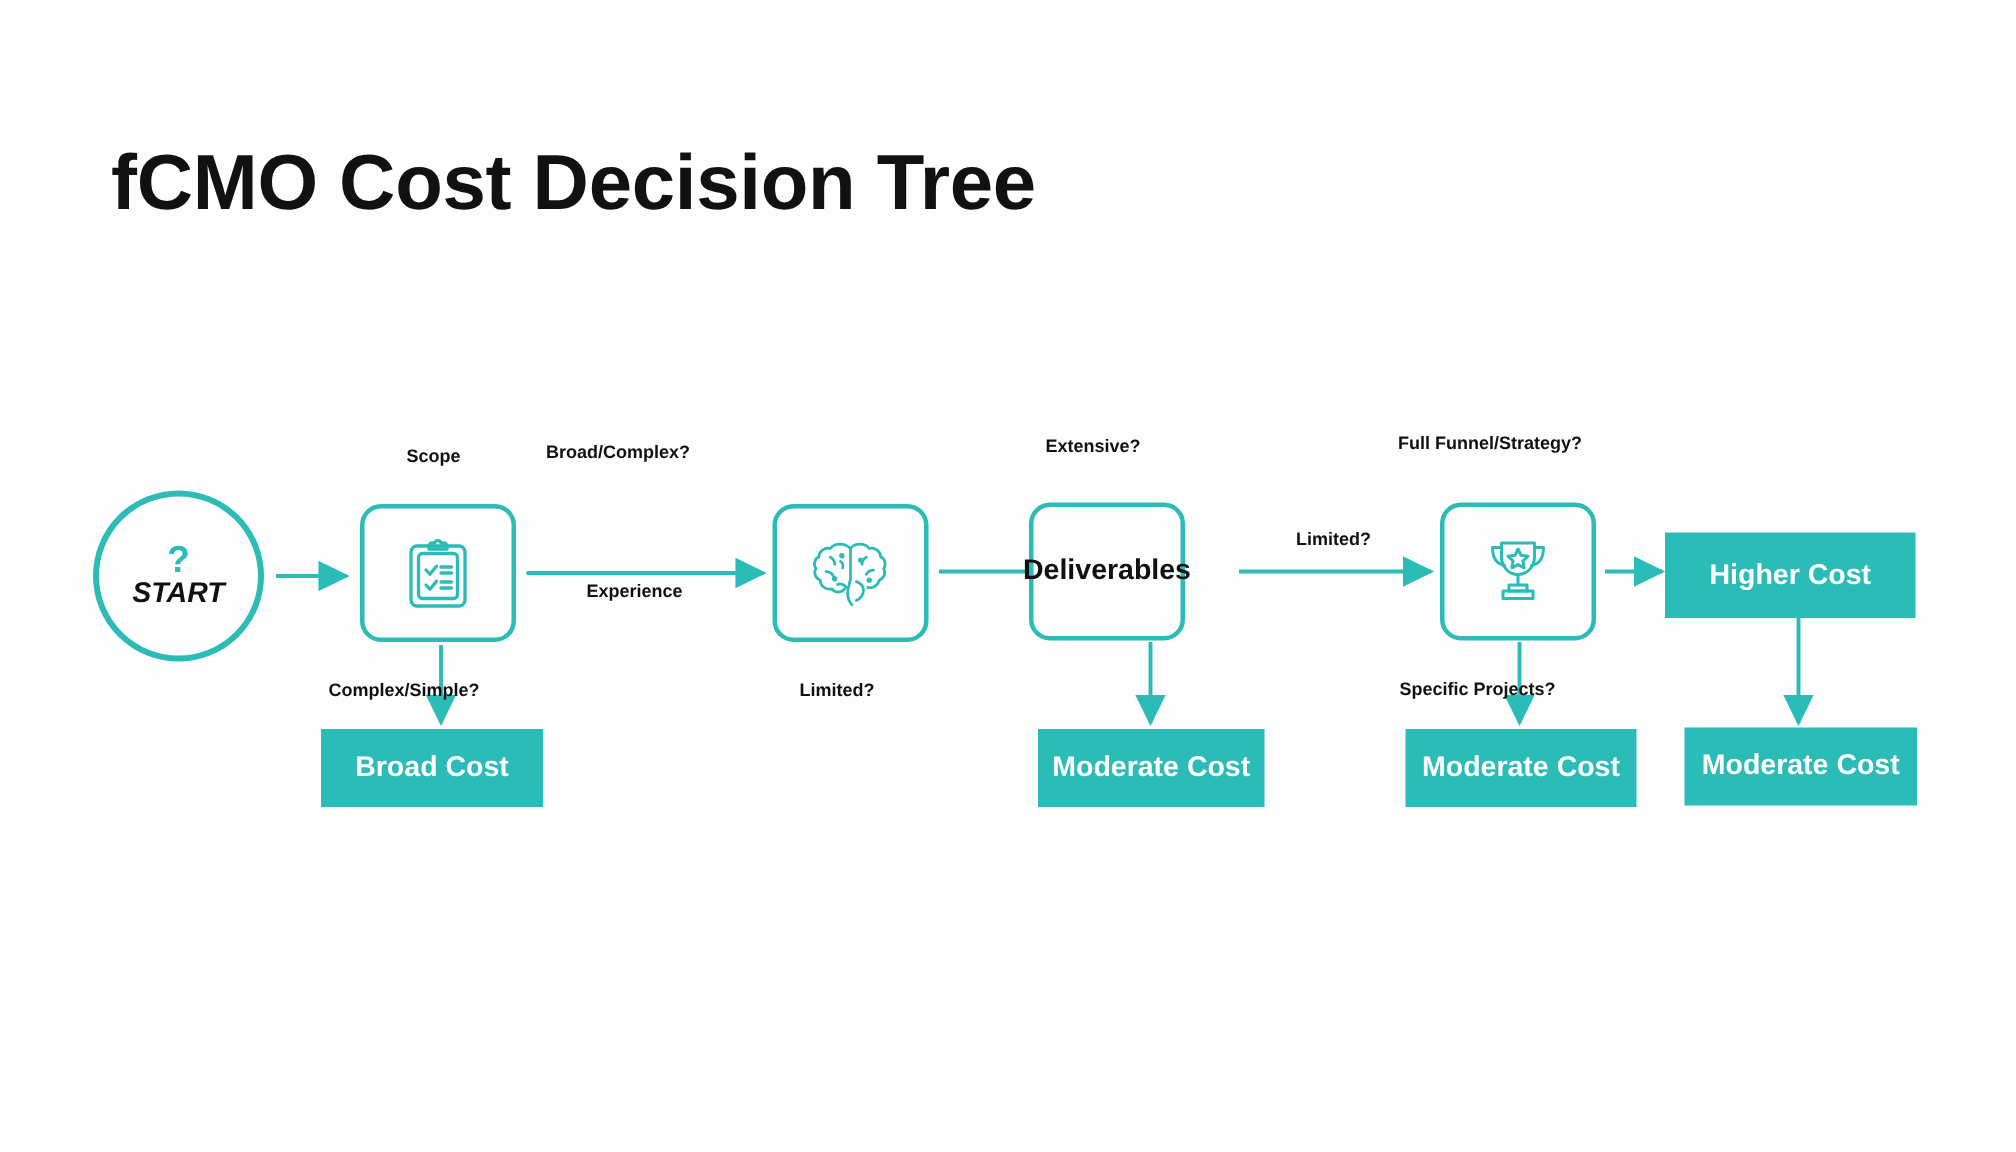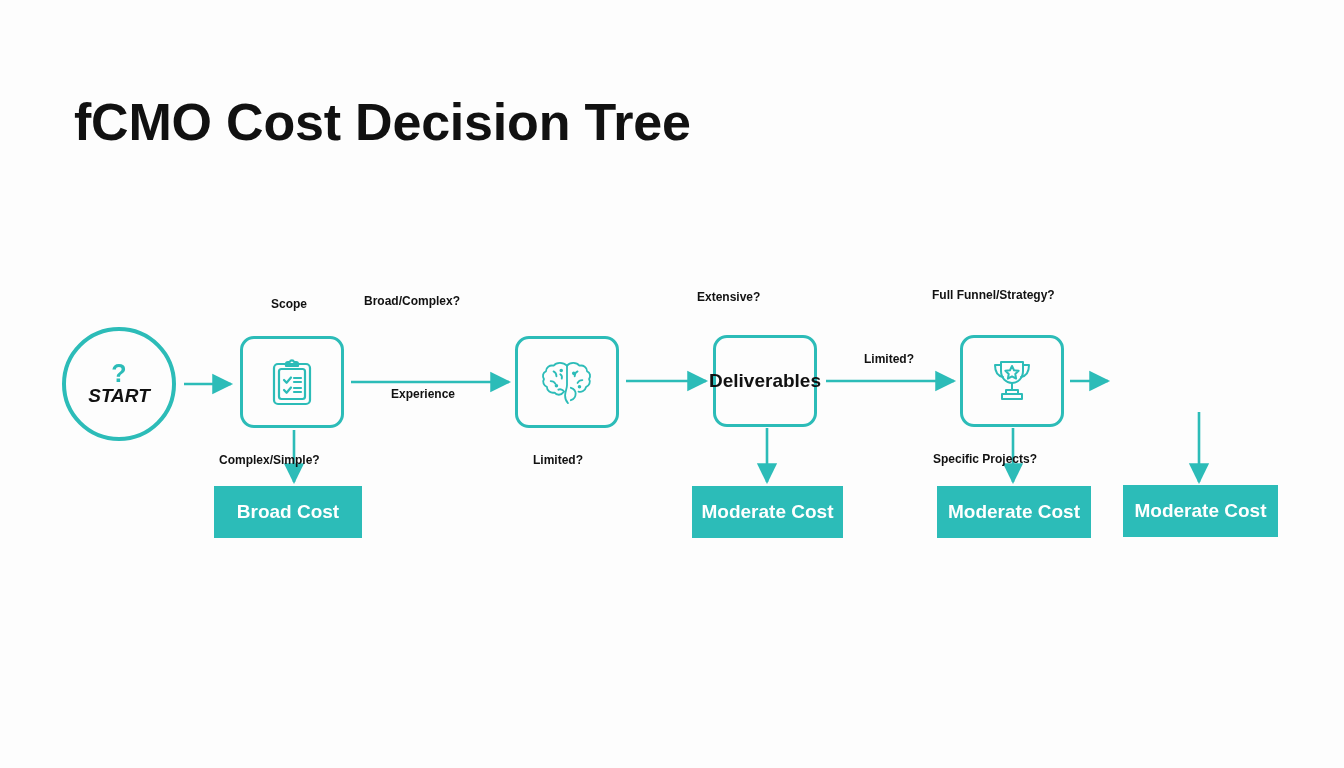--- a/index.html
+++ b/index.html
@@ -191,21 +191,21 @@
         <circle cx="21" cy="13" r="0.9" fill="#2cbcb8"></circle>
         <circle cx="34" cy="16" r="0.9" fill="#2cbcb8"></circle>
         <circle cx="16" cy="29" r="0.9" fill="#2cbcb8"></circle>
         <circle cx="40" cy="30" r="0.9" fill="#2cbcb8"></circle>
       </svg>
     </span>
   </div>
   <div class="caption" style="left:533px; top:453px;">Limited?</div>
 
   <div class="caption" style="left:697px; top:290px;">Extensive?</div>
-  <div class="node-box" style="left:713px; top:335px;">
+  <div class="node-box" style="left:686px; top:335px;">
     <span class="node-text">Deliverables</span>
   </div>
 
   <div class="caption edge-label" style="left:864px; top:352px;">Limited?</div>
 
   <div class="caption" style="left:932px; top:288px;">Full Funnel/Strategy?</div>
   <div class="node-box" style="left:960px; top:335px;">
     <span>
       <svg width="50" height="50" viewBox="0 0 50 50" fill="none" stroke="#2cbcb8" stroke-width="2" stroke-linecap="round" stroke-linejoin="round">
         <path d="M14 6h22v9c0 7-5 12-11 12S14 22 14 15z"></path>
@@ -225,18 +225,21 @@
   </div>
 
   <div class="outcome-box" style="left:692px; top:486px; width:151px; height:52px;">
     <span class="outcome-text">Moderate Cost</span>
   </div>
 
   <div class="outcome-box" style="left:937px; top:486px; width:154px; height:52px;">
     <span class="outcome-text">Moderate Cost</span>
   </div>
 
+  <div class="outcome-box" style="left:1110px; top:355px; width:167px; height:57px;">
+    <span class="outcome-text">Higher Cost</span>
+  </div>
 
   <div class="outcome-box" style="left:1123px; top:485px; width:155px; height:52px;">
     <span class="outcome-text">Moderate Cost</span>
   </div>
 
 </div>
 
 </body></html>

